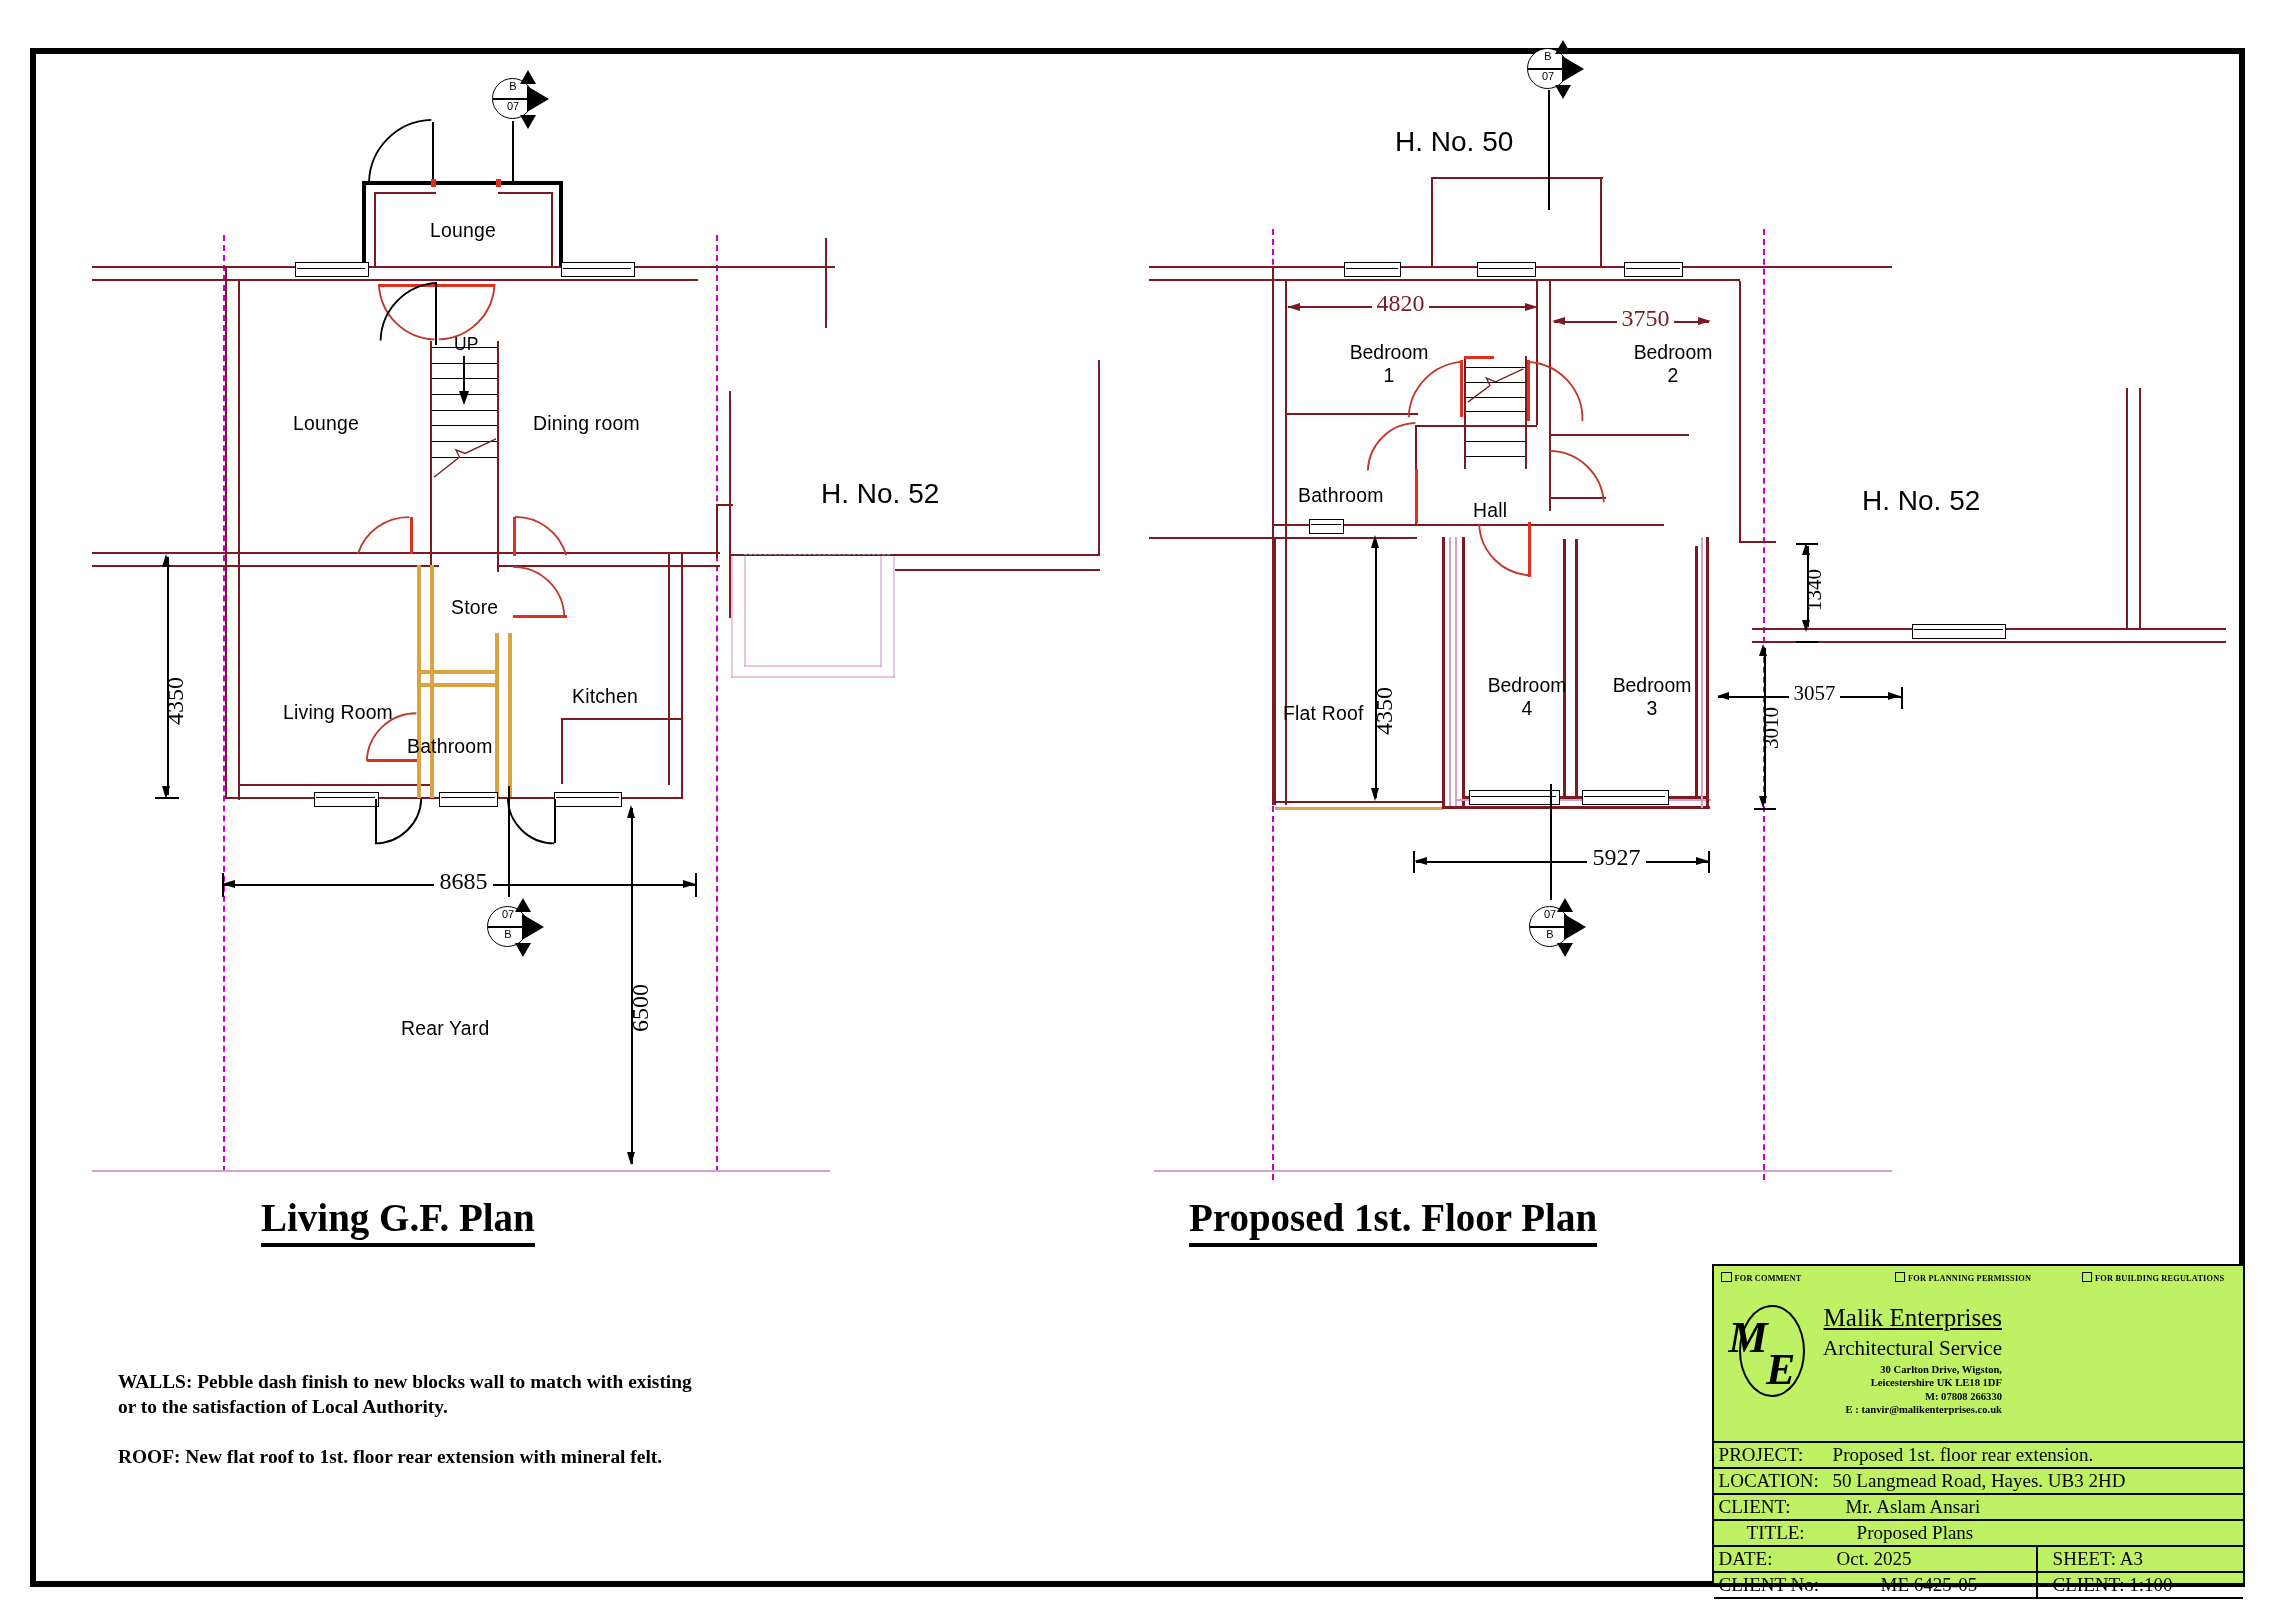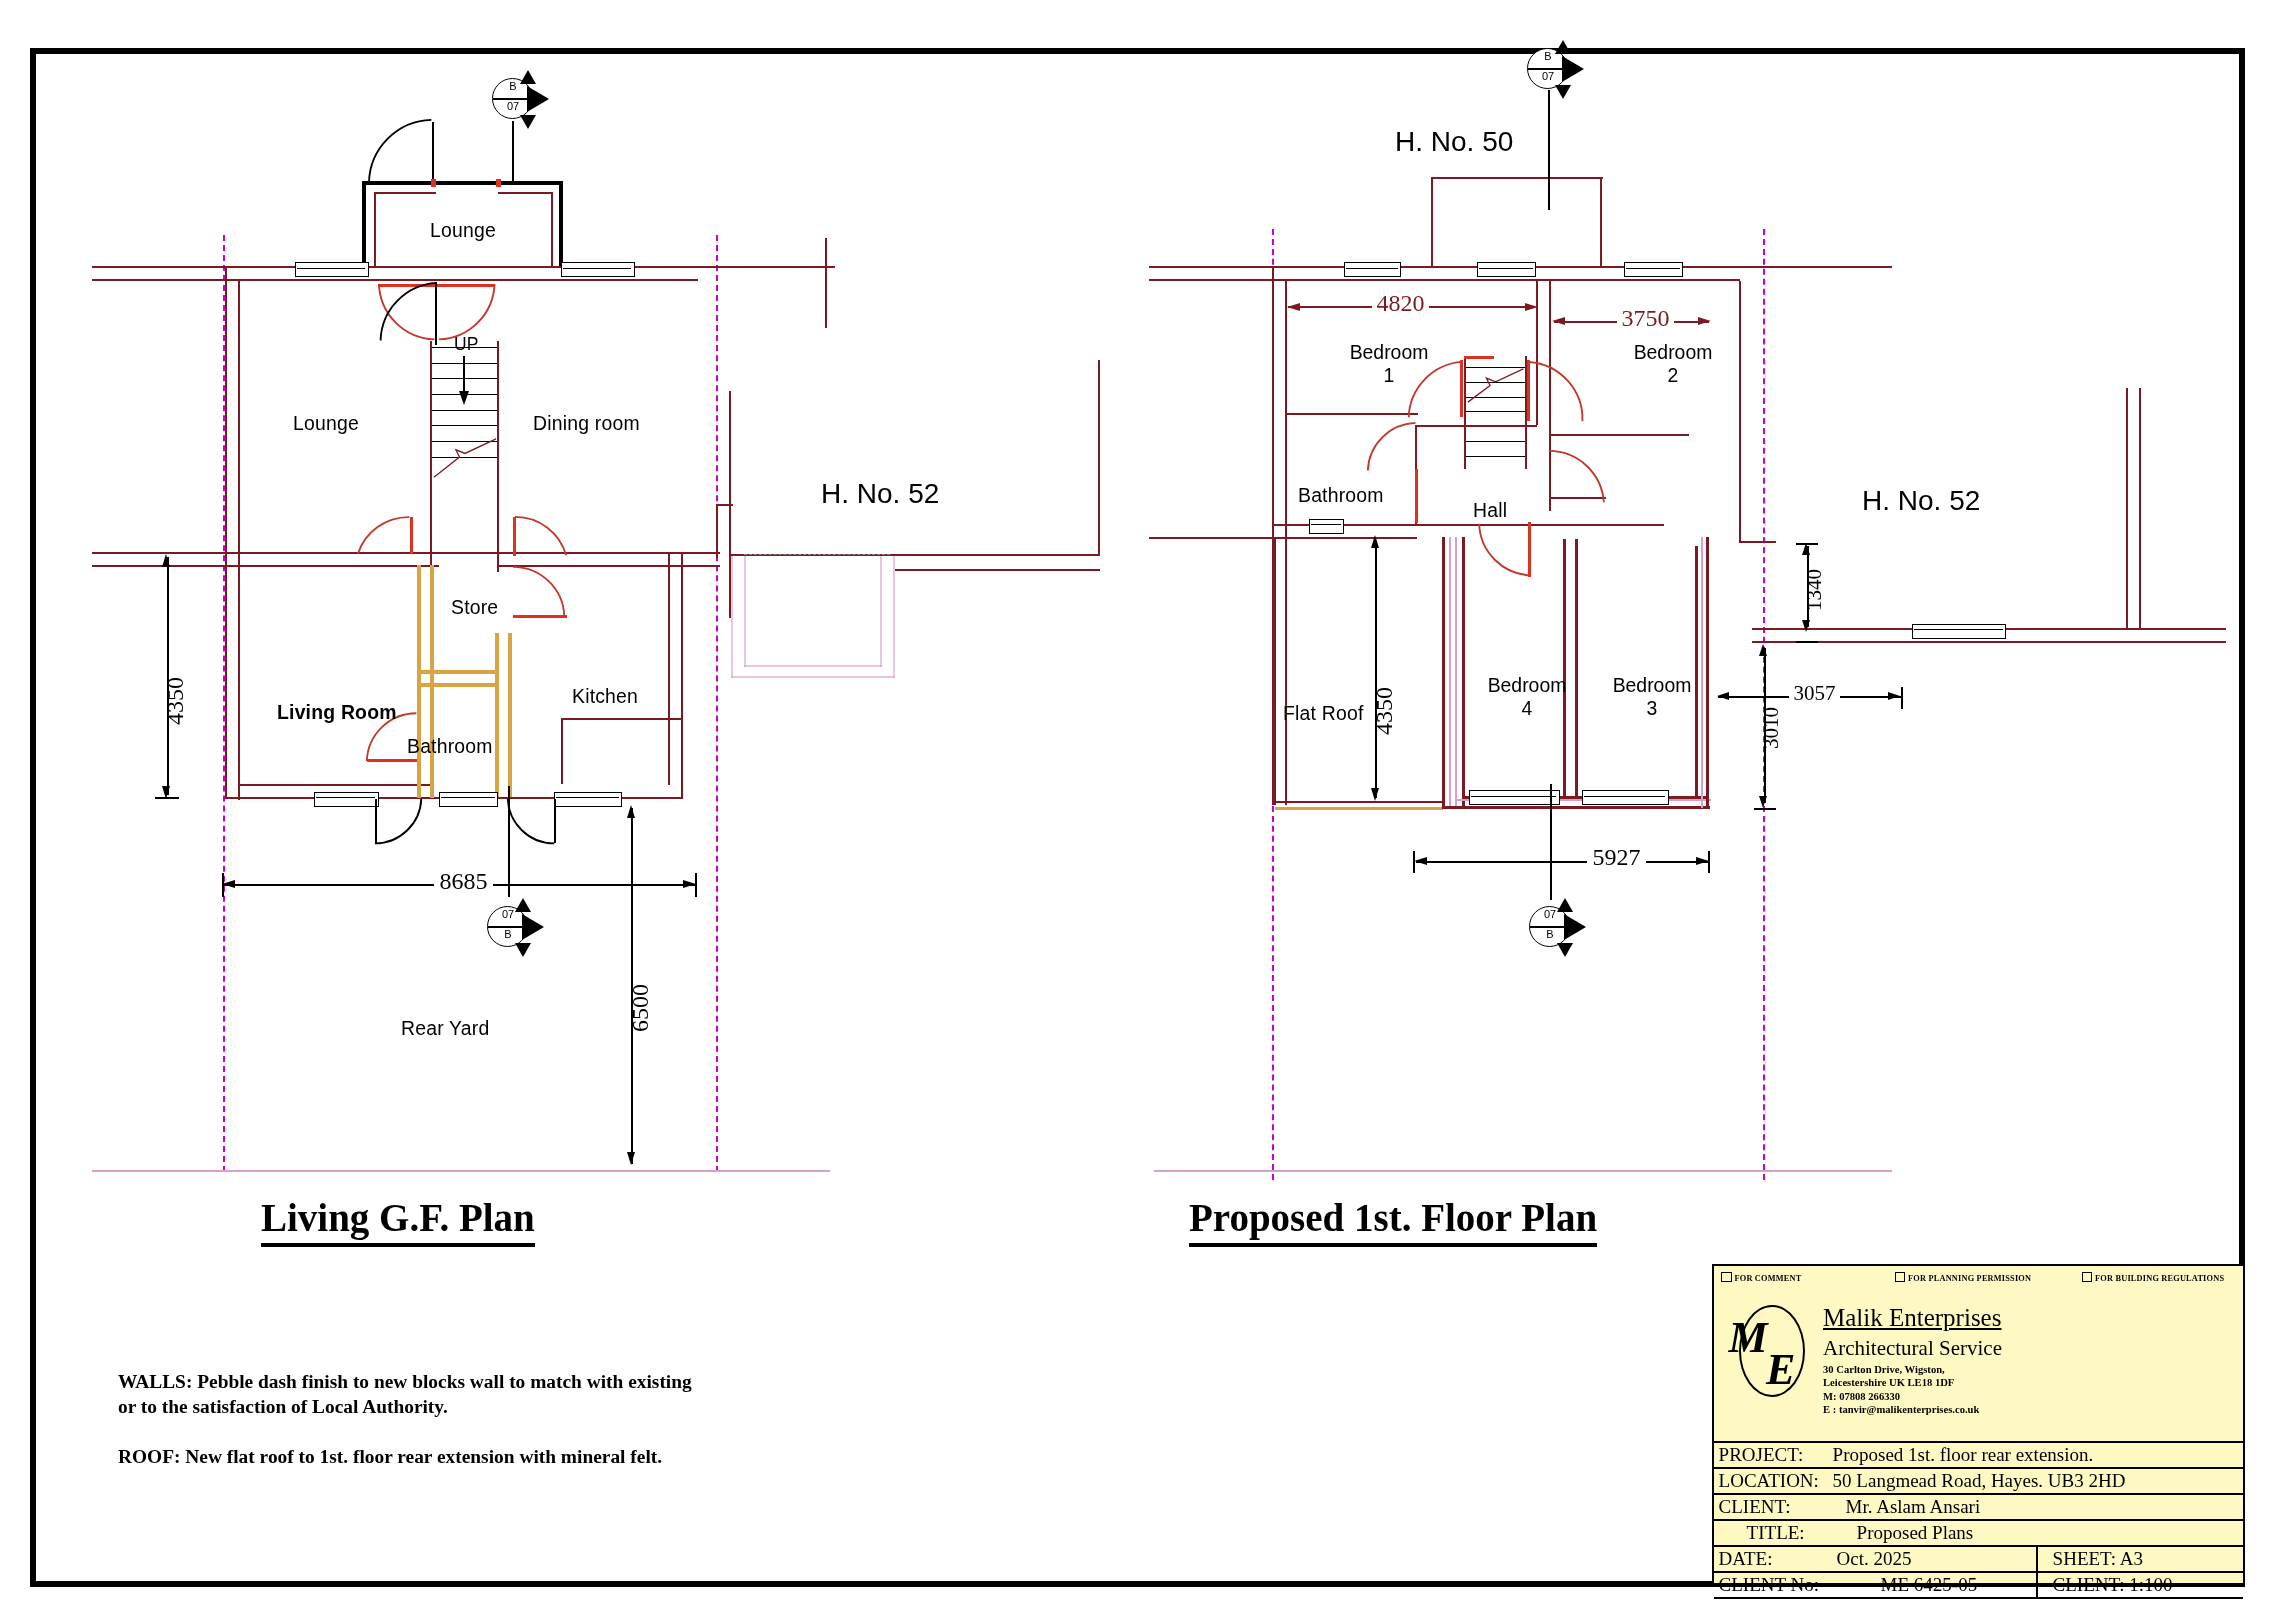--- a/index.html
+++ b/index.html
@@ -54,21 +54,21 @@
                 border-left:22px solid #000;}
   .secmark .wu{position:absolute;left:28px;top:-8.3px;width:0;height:0;
                border-left:8.3px solid transparent;border-right:8.3px solid transparent;
                border-bottom:14px solid #000;}
   .secmark .wd{position:absolute;left:28px;top:37px;width:0;height:0;
                border-left:8.3px solid transparent;border-right:8.3px solid transparent;
                border-top:14px solid #000;}
 
   
   .tblock{position:absolute;left:1712px;top:1264px;width:533px;height:321px;
-          border:2.8px solid #000;box-sizing:border-box;background:#fef9c3;}
+          border:2.8px solid #000;box-sizing:border-box;background:#bef264;text-align:right;}
   .tb-checks{position:absolute;left:0;top:0;width:100%;height:41px;}
   .chk{position:absolute;font-family:"Liberation Serif", serif;font-weight:bold;
        font-size:8.3px;letter-spacing:0.2px;white-space:nowrap;top:5.5px;}
   .chk .box{display:inline-block;width:8.3px;height:8.3px;border:1.3px solid #000;
             margin-right:2.8px;vertical-align:-0.9px;}
   .tb-logo{position:absolute;left:10px;top:37px;width:97px;height:98px;}
   .tb-logo .ell{position:absolute;left:14.8px;top:1.8px;width:66px;height:92px;
                 border:2px solid #000;border-radius:50%;box-sizing:border-box;}
   .tb-logo .m{position:absolute;left:4.6px;top:9.2px;font-family:"Liberation Serif", serif;
               font-style:italic;font-weight:bold;font-size:44px;color:#000;}
@@ -231,21 +231,21 @@
     <div class="ln-pnk" style="left:880px;top:556px;width:1.5px;height:111px;opacity:.6;"></div>
     <div class="ln-pnk" style="left:731px;top:676px;width:164px;height:1.5px;opacity:.6;"></div>
     <div class="ln-pnk" style="left:744px;top:665px;width:138px;height:1.5px;opacity:.6;"></div>
 
     <div class="ln-pnk" style="left:92px;top:1170px;width:738px;height:1.8px;"></div>
 
     <div class="txt rm" style="left:430px;top:219px;">Lounge</div>
     <div class="txt rm" style="left:293px;top:412px;">Lounge</div>
     <div class="txt rm" style="left:533px;top:412px;">Dining room</div>
     <div class="txt rm" style="left:451px;top:596px;">Store</div>
-    <div class="txt rm" style="left:277px;top:701px;font-weight:bold;">Living Room</div>
+    <div class="txt rm" style="left:283px;top:701px;">Living Room</div>
     <div class="txt rm" style="left:572px;top:685px;">Kitchen</div>
     <div class="txt rm" style="left:407px;top:735px;">Bathroom</div>
     <div class="txt rm" style="left:401px;top:1017px;">Rear Yard</div>
     <div class="txt hno" style="left:821px;top:478px;">H. No. 52</div>
 
     <div class="ln-blk" style="left:167px;top:557px;width:1.5px;height:238px;"></div>
     <div style="position:absolute;left:162px;top:554px;width:0;height:0;
                 border-left:4.6px solid transparent;border-right:4.6px solid transparent;
                 border-bottom:13px solid #000;"></div>
     <div style="position:absolute;left:162px;top:786px;width:0;height:0;

